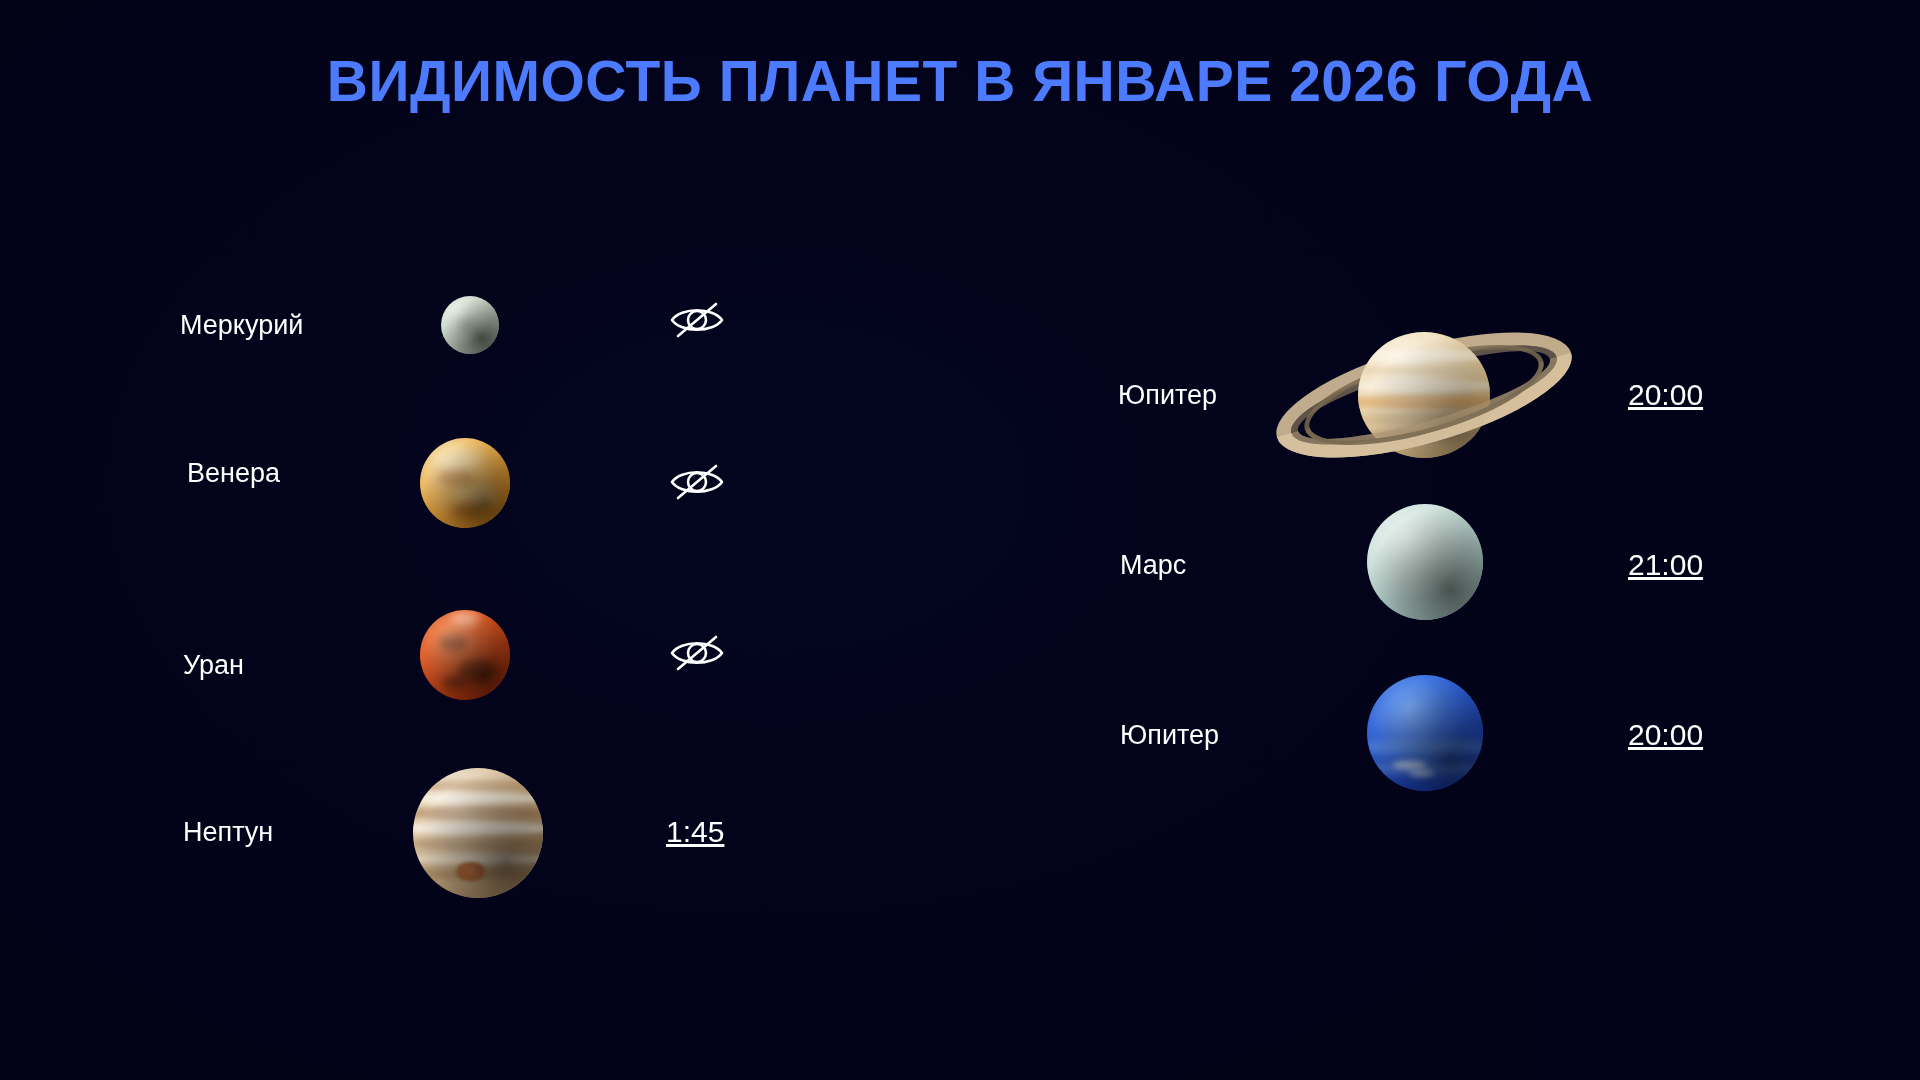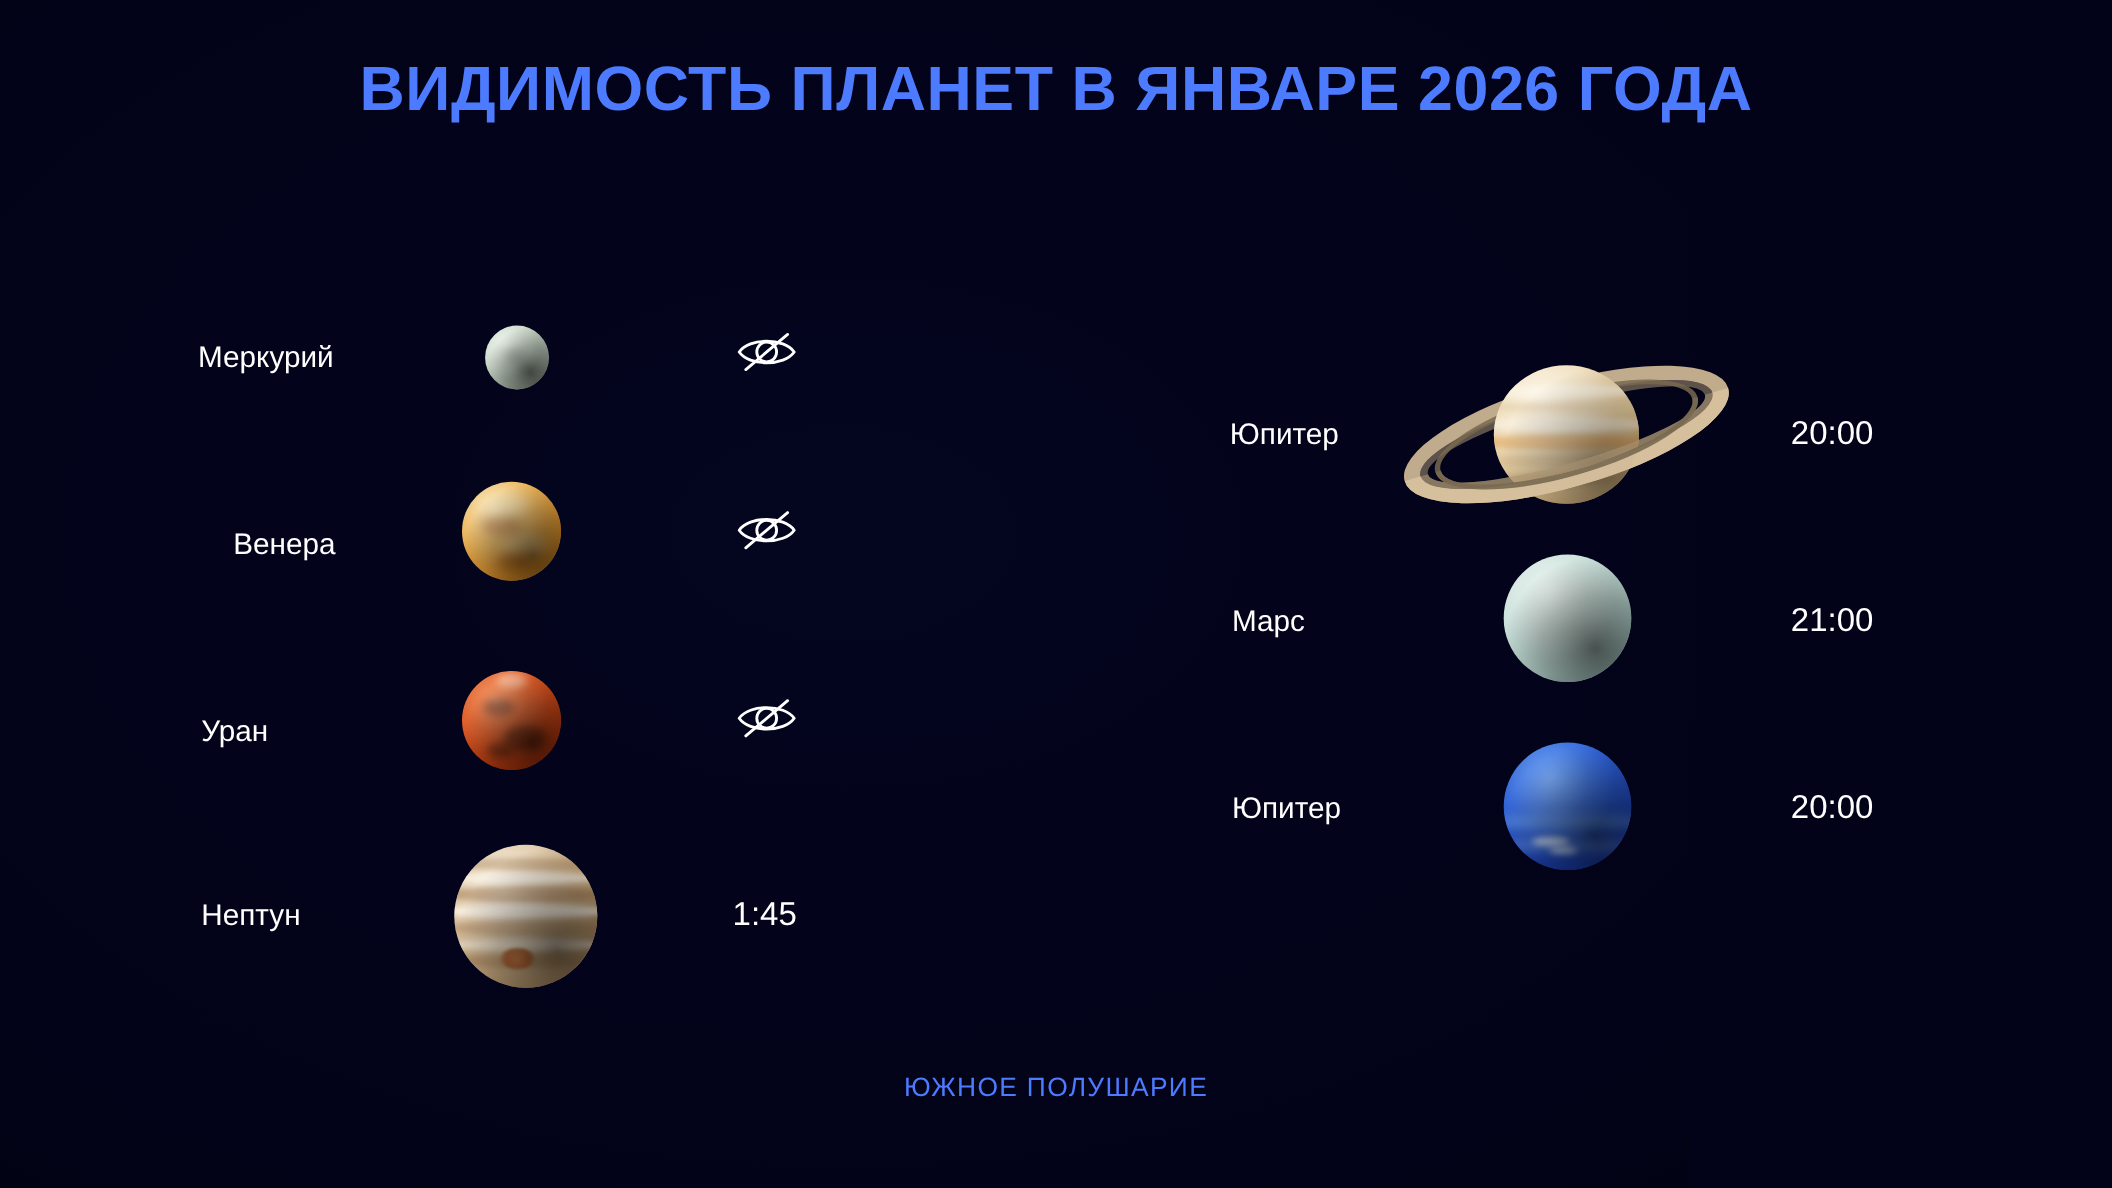--- a/index.html
+++ b/index.html
@@ -47,20 +47,21 @@
     font-size:27px;
     white-space:nowrap;
     transform:translateY(-50%);
   }
   .p-time {
     position:absolute;
     color:#ffffff;
     font-size:30px;
     white-space:nowrap;
     transform:translateY(-50%);
+    text-decoration:underline;
   }
   .p-body {
     position:absolute;
     transform:translate(-50%,-50%);
   }
 
   
   .sphere {
     border-radius:50%;
     position:relative;
@@ -219,21 +220,21 @@
     <div class="eye-off" style="left:697px; top:320px;">
       <svg viewBox="0 0 58 42" width="58" height="42" fill="none" stroke="#ffffff" stroke-width="2.6" stroke-linecap="round" stroke-linejoin="round">
         <path d="M4 21 C 13 8, 45 8, 54 21 C 45 34, 13 34, 4 21 Z"></path>
         <circle cx="29" cy="21" r="9"></circle>
         <line x1="10" y1="37" x2="48" y2="5"></line>
       </svg>
     </div>
   </div>
 
   <div class="row">
-    <div class="p-label" style="left:187px; top:495px;margin-left:25px;">Венера</div>
+    <div class="p-label" style="left:187px; top:473px;">Венера</div>
 
     <div class="p-body" style="left:465px; top:483px;">
       <div class="sphere venus">
         <div class="swirl" style="left:14%; top:10%; width:54%; height:26%;"></div>
         <div class="swirl" style="left:40%; top:52%; width:46%; height:22%;"></div>
         <div class="dark" style="left:20%; top:34%; width:40%; height:20%;"></div>
         <div class="dark" style="left:36%; top:72%; width:34%; height:18%;"></div>
       </div>
     </div>
 
@@ -334,15 +335,14 @@
         <div class="belt" style="top:56%; height:13%;"></div>
         <div class="belt" style="top:76%; height:9%; background:rgba(150,195,250,.38);"></div>
         <div class="cloud" style="left:22%; top:74%; width:30%; height:7%;"></div>
         <div class="cloud" style="left:36%; top:82%; width:22%; height:5%;"></div>
       </div>
     </div>
 
     <div class="p-time" style="left:1628px; top:735px;">20:00</div>
   </div>
 
-  <div class="footer">ЮЖНОЕ ПОЛУШАРИЕ</div>
 
 </div>
 
 </body></html>

